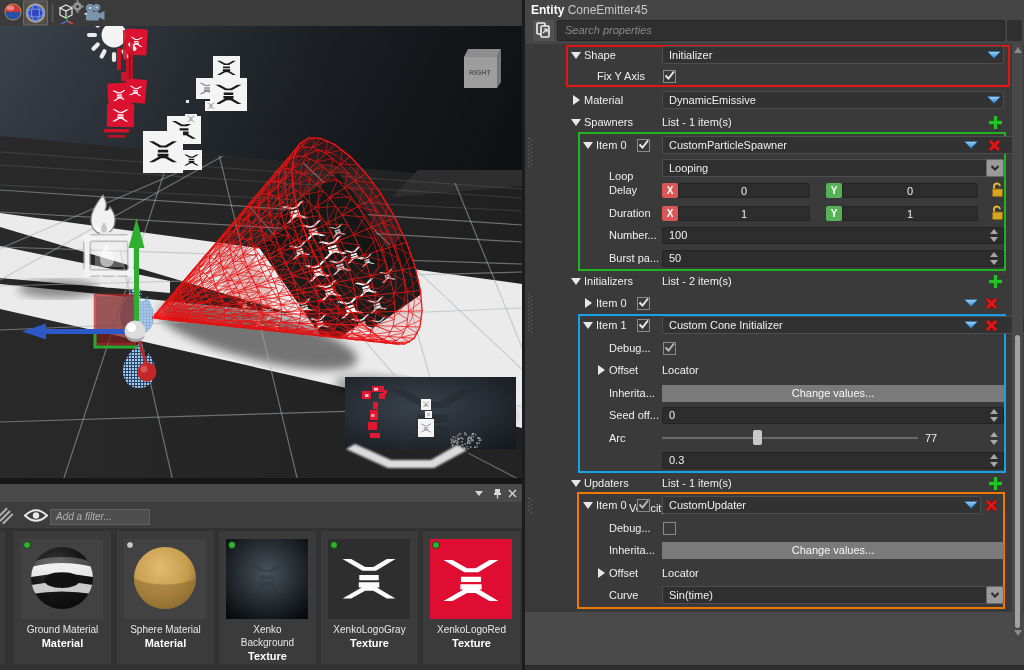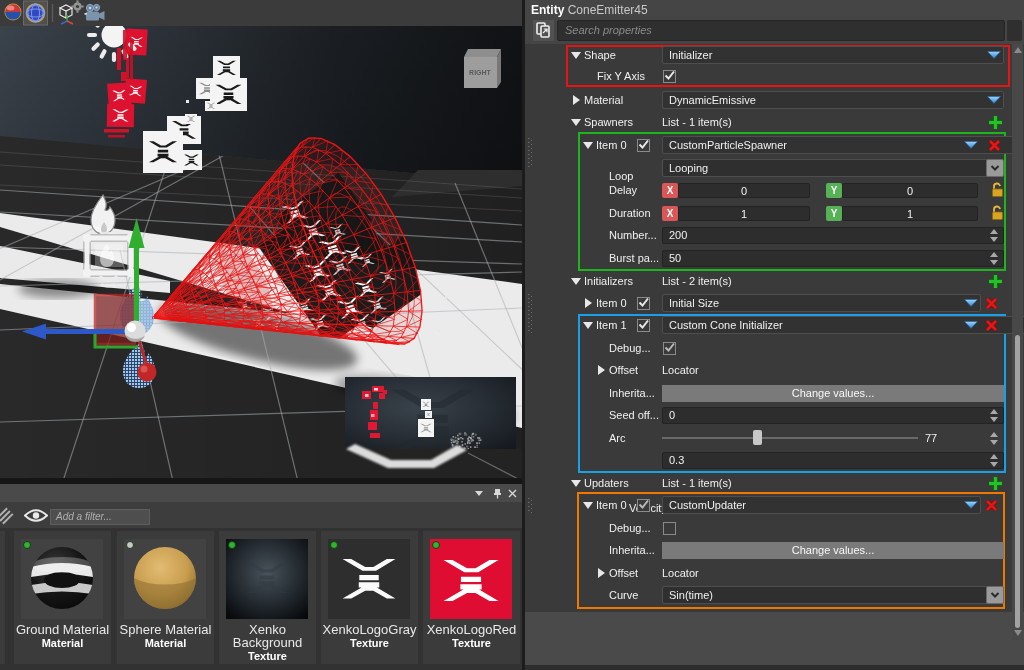--- a/index.html
+++ b/index.html
@@ -17,21 +17,21 @@
 #assets { position:absolute; left:0; top:484px; width:522px; height:186px; background:#323232; }
 #ahead { position:absolute; left:0; top:0; width:522px; height:18px; background:#4a4a4a; }
 #atool { position:absolute; left:0; top:18px; width:522px; height:26px; background:#3d3d3d; }
 #afilter { position:absolute; left:50px; top:7px; width:100px; height:16px; background:#4e4e4e;
   border:1px solid #5e5e5e; color:#b0b0b0; font-style:italic; font-size:10px; padding-left:5px; line-height:14px; }
 #atiles { position:absolute; left:0; top:44px; width:522px; height:142px; background:#323232; }
 .tile { position:absolute; top:3px; width:97px; height:133px; background:#3b3b3b; }
 .thumb { position:absolute; left:7px; top:8px; width:82px; height:80px; background:#424242; }
 .dot { position:absolute; left:2px; top:2px; width:8px; height:8px; border-radius:50%; border:1px solid #1a3a1a; }
 .tlabel { position:absolute; left:0; top:92px; width:97px; text-align:center; color:#e8e8e8; }
-.tname { font-size:13px; line-height:13px; }
+.tname { font-size:10px; line-height:13px; }
 .ttype { font-size:11px; font-weight:bold; color:#fff; line-height:14px; }
 
 #props { position:absolute; left:525px; top:0; width:499px; height:670px; background:#454545; }
 #phead { position:absolute; left:0; top:0; width:499px; height:44px; background:#454545; }
 #ptitle { position:absolute; left:6px; top:3px; font-size:12px; color:#fff; font-weight:bold; }
 #ptitle span { font-weight:normal; color:#c8c8c8; }
 #pcopy { position:absolute; left:8px; top:20px; width:21px; height:21px; background:#525252; }
 #psearch { position:absolute; left:32px; top:20px; width:448px; height:21px; background:#2f2f2f;
   border:1px solid #262626; border-radius:2px; color:#8a8a8a; font-style:italic; font-size:11px;
   line-height:19px; padding-left:7px; }
@@ -719,42 +719,41 @@
     <div class="lbl" style="left:609px;top:205px;">Duration</div>
     <div class="badge" style="left:662px;top:206px;background:#d95757">X</div>
     <div class="nbox ctr" style="left:678px;top:206px;width:132px">1</div>
     <div class="badge" style="left:826px;top:206px;background:#57b257">Y</div>
     <div class="nbox ctr" style="left:842px;top:206px;width:136px">1</div>
     <svg class="abs" style="left:990px;top:205px" width="15" height="16">
 <path d="M4,7 v-2.2 a3,3 0 0 1 6,-0.6" fill="none" stroke="#e8b83a" stroke-width="1.8"></path>
 <rect x="2.5" y="7" width="10" height="7.5" rx="1" fill="#d9a420" stroke="#8a6a10" stroke-width="0.8"></rect>
 </svg>
     <div class="lbl" style="left:609px;top:227px;">Number...</div>
-    <div class="nbox" style="left:662px;top:227px;width:342px">200</div>
+    <div class="nbox" style="left:662px;top:227px;width:342px">100</div>
     <div class="spin up" style="left:990px;top:229px"></div>
     <div class="spin dn" style="left:990px;top:237px"></div>
     <div class="lbl" style="left:609px;top:250px;">Burst pa...</div>
     <div class="nbox" style="left:662px;top:250px;width:342px">50</div>
     <div class="spin up" style="left:990px;top:252px"></div>
     <div class="spin dn" style="left:990px;top:260px"></div>
     <div class="expd" style="left:571px;top:278px"></div>
     <div class="lbl" style="left:584px;top:273px;">Initializers</div>
     <div class="lbl" style="left:662px;top:273px">List - 2 item(s)</div>
     <svg class="abs" style="left:988px;top:274px" width="15" height="15">
       <path d="M7.5,1 L7.5,14 M1,7.5 L14,7.5" stroke="#0e6a0e" stroke-width="5"></path>
       <path d="M7.5,1 L7.5,14 M1,7.5 L14,7.5" stroke="#25c225" stroke-width="3"></path>
     </svg>
     <div class="expr" style="left:585px;top:298px"></div>
     <div class="lbl" style="left:596px;top:295px;">Item 0</div>
     <div class="cb" style="left:637px;top:296.5px">
       <svg width="13" height="13">
         <path d="M2.5,6.5 L5.5,9.5 L11,2.5" stroke="#e8e8e8" stroke-width="2" fill="none"></path>
       </svg>
     </div>
-    <div class="combo" style="left:662px;top:294px;width:319px">Initial Size</div>
     <svg class="abs" style="left:964px;top:299px" width="14" height="8">
       <polygon points="0.5,0.5 13.5,0.5 7,7.5" fill="url(#bl)" stroke="#1c5f9e" stroke-width="0.6"></polygon>
       <defs>
         <linearGradient id="bl" x1="0" y1="0" x2="0" y2="1">
           <stop offset="0" stop-color="#9ed3fa"></stop>
           <stop offset="1" stop-color="#2b84cf"></stop>
         </linearGradient>
       </defs>
     </svg>
     <svg class="abs" style="left:985px;top:297px" width="13" height="13">

